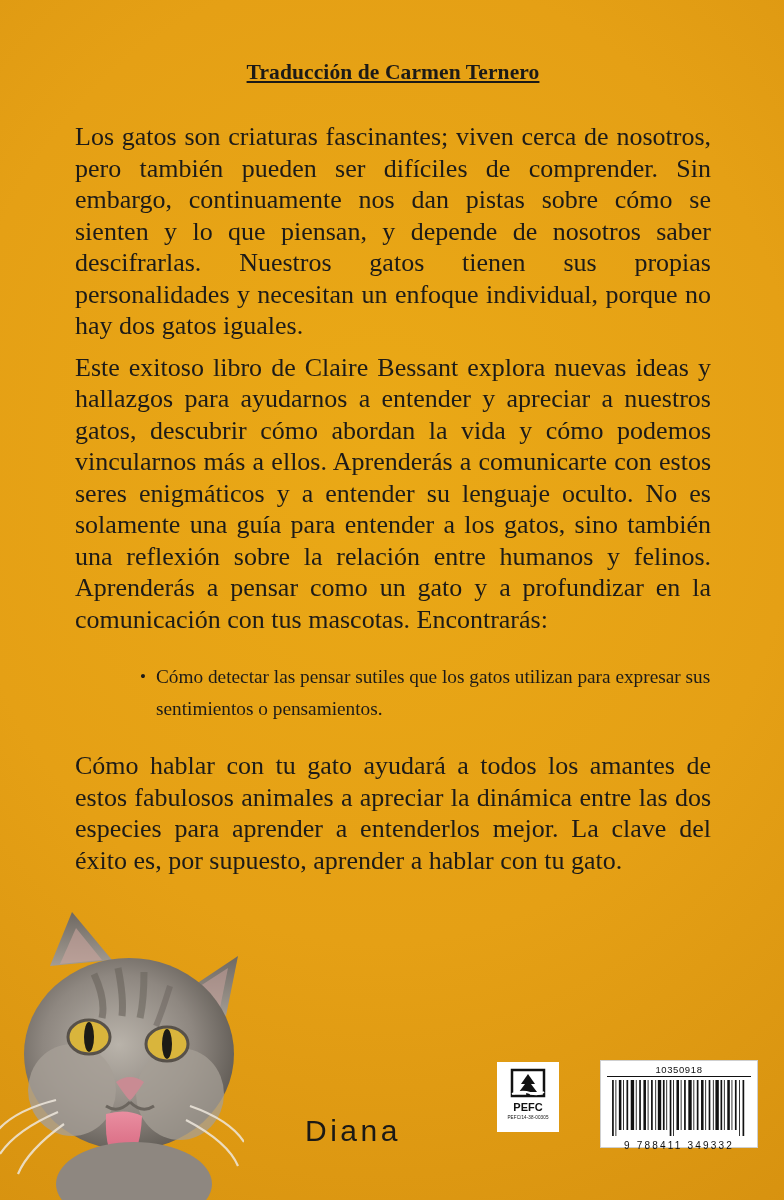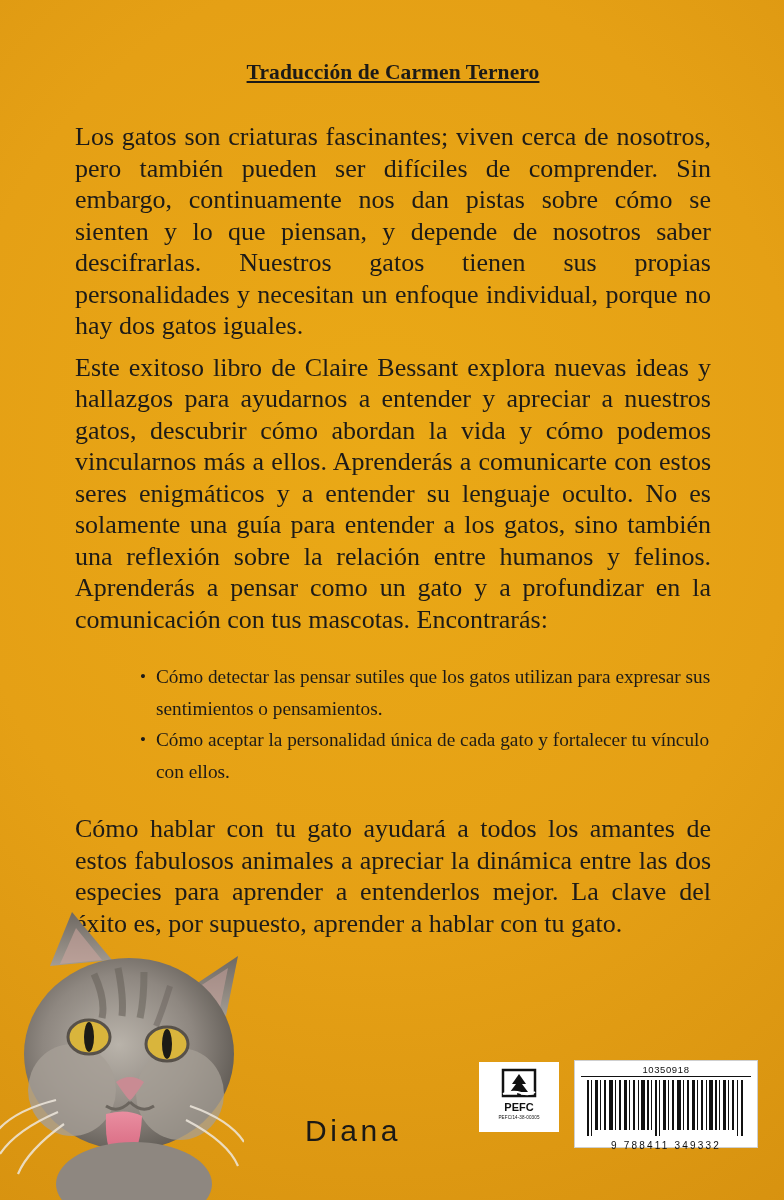--- a/index.html
+++ b/index.html
@@ -89,21 +89,21 @@
     font-family: "Liberation Sans", sans-serif;
     font-size: 30px;
     letter-spacing: 3.5px;
     color: #1b1916;
     font-weight: 400;
   }
   .pefc {
     position: absolute;
     right: 225px;
     bottom: 68px;
-    width: 80px;
+    width: 62px;
     height: 70px;
     background: #ffffff;
     display: flex;
     flex-direction: column;
     align-items: center;
     justify-content: flex-start;
     padding-top: 4px;
     box-sizing: border-box;
   }
   .pefc .mark {
@@ -122,21 +122,21 @@
     font-family: "Liberation Sans", sans-serif;
     font-size: 4.6px;
     color: #111;
     letter-spacing: 0.1px;
     margin-top: 2px;
   }
   .barcode-box {
     position: absolute;
     right: 26px;
     bottom: 52px;
-    width: 184px;
+    width: 158px;
     height: 88px;
     background: #ffffff;
     border: 1px solid #cfcfcf;
     box-sizing: border-box;
     padding: 3px 6px 14px 6px;
   }
   .barcode-num-top {
     font-family: "Liberation Sans", sans-serif;
     font-size: 9.5px;
     text-align: center;
@@ -166,21 +166,20 @@
 
   <div class="content">
     <div class="translator">Traducción de Carmen Ternero</div>
 
     <p class="body-par par-1">Los gatos son criaturas fascinantes; viven cerca de nosotros, pero también pueden ser difíciles de comprender. Sin embargo, continuamente nos dan pistas sobre cómo se sienten y lo que piensan, y depende de nosotros saber descifrarlas. Nuestros gatos tienen sus propias personalidades y necesitan un enfoque individual, porque no hay dos gatos iguales.</p>
 
     <p class="body-par par-2">Este exitoso libro de Claire Bessant explora nuevas ideas y hallazgos para ayudarnos a entender y apreciar a nuestros gatos, descubrir cómo abordan la vida y cómo podemos vincularnos más a ellos. Aprenderás a comunicarte con estos seres enigmáticos y a entender su lenguaje oculto. No es solamente una guía para entender a los gatos, sino también una reflexión sobre la relación entre humanos y felinos. Aprenderás a pensar como un gato y a profundizar en la comunicación con tus mascotas. Encontrarás:</p>
 
     <ul class="bullets">
       <li>Cómo detectar las pensar sutiles que los gatos utilizan para expresar sus sentimientos o pensamientos.</li>
-      <li>Cómo aceptar la personalidad única de cada gato y fortalecer tu vínculo con ellos.</li>
     </ul>
 
     <p class="body-par par-3"><span class="italic">Cómo hablar con tu gato</span><span> ayudará a todos los amantes de estos fabulosos animales a apreciar la dinámica entre las dos especies para aprender a entenderlos mejor. La clave del éxito es, por supuesto, aprender a hablar con tu gato.</span></p>
   </div>
 
   <svg class="cat" viewBox="0 0 250 300" xmlns="http://www.w3.org/2000/svg">
     <defs>
       <radialGradient id="furG" cx="45%" cy="45%" r="60%">
         <stop offset="0%" stop-color="#b9b3aa"></stop>
         <stop offset="60%" stop-color="#8e8780"></stop>

